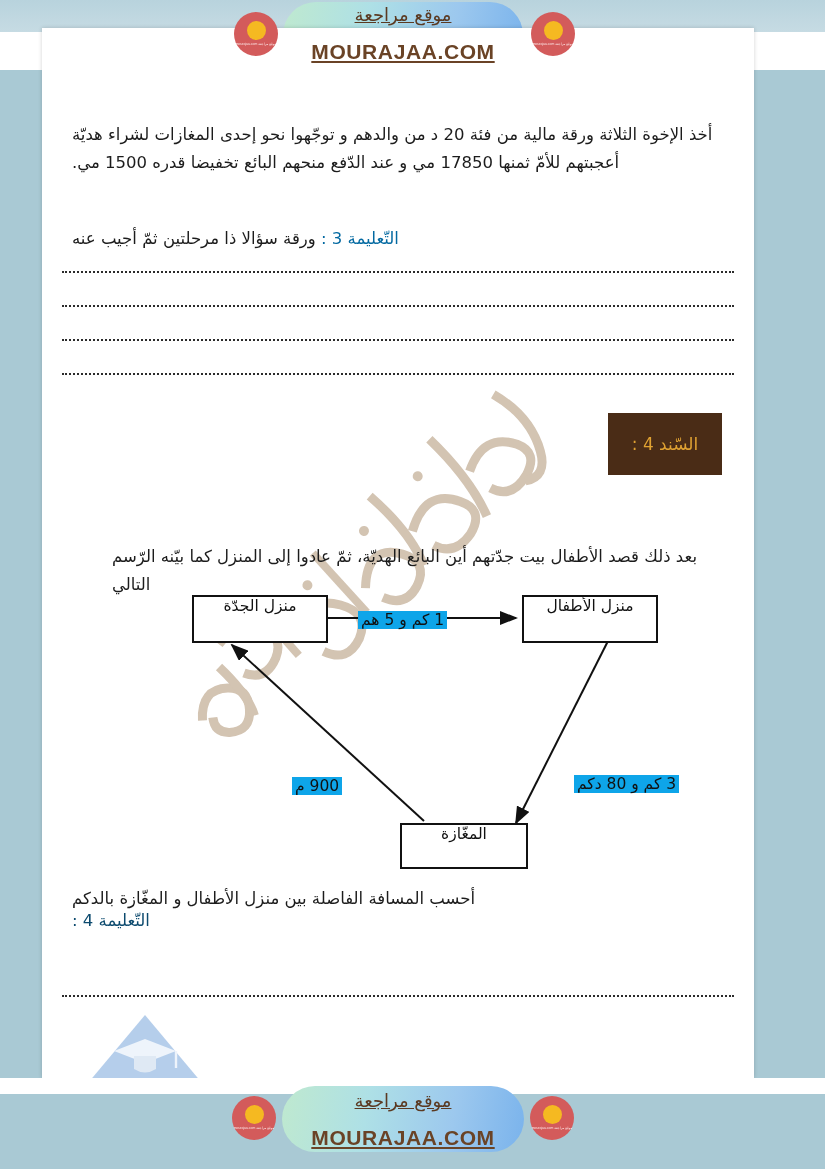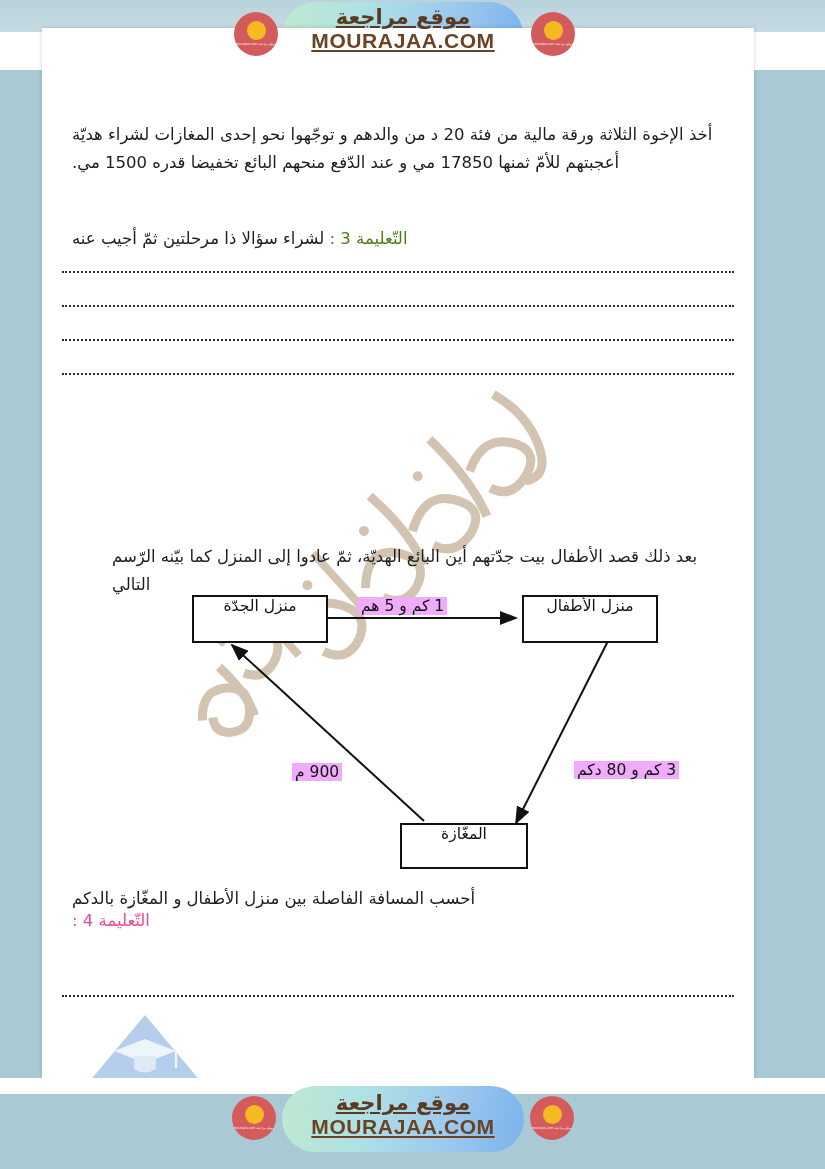--- a/index.html
+++ b/index.html
@@ -34,29 +34,29 @@
   .brand-text {
     position: absolute;
     left: 283px; top: 6px;
     width: 240px;
     text-align: center;
     line-height: 1.05;
     z-index: 4;
   }
   .brand-ar {
     display: block;
-    font-size: 21px;
-    font-weight: bold;
+    font-size: 18px;
+    font-weight: normal;
     color: #5b3a22;
     text-decoration: underline;
     letter-spacing: 0.5px;
   }
   .brand-en {
     display: block;
-    margin-top: 2px;
+    margin-top: 16px;
     font-size: 21px;
     font-weight: bold;
     color: #6a4326;
     text-decoration: underline;
     letter-spacing: 0.6px;
     font-family: "Liberation Sans", sans-serif;
     direction: ltr;
   }
   .logo-badge {
     position: absolute;
@@ -142,21 +142,21 @@
   }
   #instruction-4-text {
     right: 22px; top: 840px;
     width: 660px;
   }
   #scene-paragraph {
     right: 22px; top: 498px;
     width: 620px;
   }
   .tag-label {
-    color: #4d7c0f;
+    color: #0369a1;
   }
 
   
   .dotted-line {
     position: absolute;
     left: 20px;
     width: 672px;
     height: 0;
     border-top: 2px dotted #2b2b2b;
     z-index: 3;
@@ -206,22 +206,23 @@
     width: 712px; height: 310px;
     z-index: 2;
   }
   .edge-label {
     position: absolute;
     font-size: 15.5px;
     color: #111;
     direction: rtl;
     white-space: nowrap;
     z-index: 4;
-    background: #f0abfc;
+    background: #0ea5e9;
     padding: 0 3px;
+    margin-top: 14px;
   }
   #label-top   { left: 316px; top: 24px; }
   #label-left  { left: 250px; top: 190px; }
   #label-right { left: 532px; top: 188px; }
 
   
   .gradcap {
     position: absolute;
     left: 42px; top: 985px;
     width: 122px; height: 66px;
@@ -317,30 +318,33 @@
     <div class="dotted-line" style="top:345px"></div>
 
     <div class="dotted-line" style="top:967px"></div>
 
     <div class="content">
 
       <p class="para" id="intro-paragraph">أخذ الإخوة الثلاثة ورقة مالية من فئة 20 د من والدهم و توجّهوا نحو إحدى المغازات لشراء هديّة أعجبتهم للأمّ ثمنها 17850 مي و عند الدّفع منحهم البائع تخفيضا قدره 1500 مي.</p>
 
       <p class="para" id="instruction-3">
         <span class="tag-label">التّعليمة 3 :</span>
-        <span>لشراء سؤالا ذا مرحلتين ثمّ أجيب عنه</span>
+        <span>ورقة سؤالا ذا مرحلتين ثمّ أجيب عنه</span>
       </p>
 
       <p class="para" id="scene-paragraph">بعد ذلك قصد الأطفال بيت جدّتهم أين البائع الهديّة، ثمّ عادوا إلى المنزل كما بيّنه الرّسم التالي</p>
 
-      <p class="para" id="instruction-4-label" style="color:#ec4899">التّعليمة 4 :</p>
+      <p class="para" id="instruction-4-label" style="color:#0c4a6e">التّعليمة 4 :</p>
 
       <p class="para" id="instruction-4-text">أحسب المسافة الفاصلة بين منزل الأطفال و المغّازة بالدكم</p>
     </div>
 
+    <div class="sanad-box">
+      <span>السّند 4 :</span>
+    </div>
 
     <div class="diagram">
       <svg viewBox="0 0 712 310" xmlns="http://www.w3.org/2000/svg" aria-hidden="true">
         <defs>
           <marker id="arrowhead" markerWidth="9" markerHeight="7" refX="8" refY="3.5" orient="auto">
             <polygon points="0 0, 9 3.5, 0 7" fill="#111"></polygon>
           </marker>
         </defs>
 
         <line x1="284" y1="45" x2="474" y2="45" stroke="#111" stroke-width="2" marker-end="url(#arrowhead)"></line>

